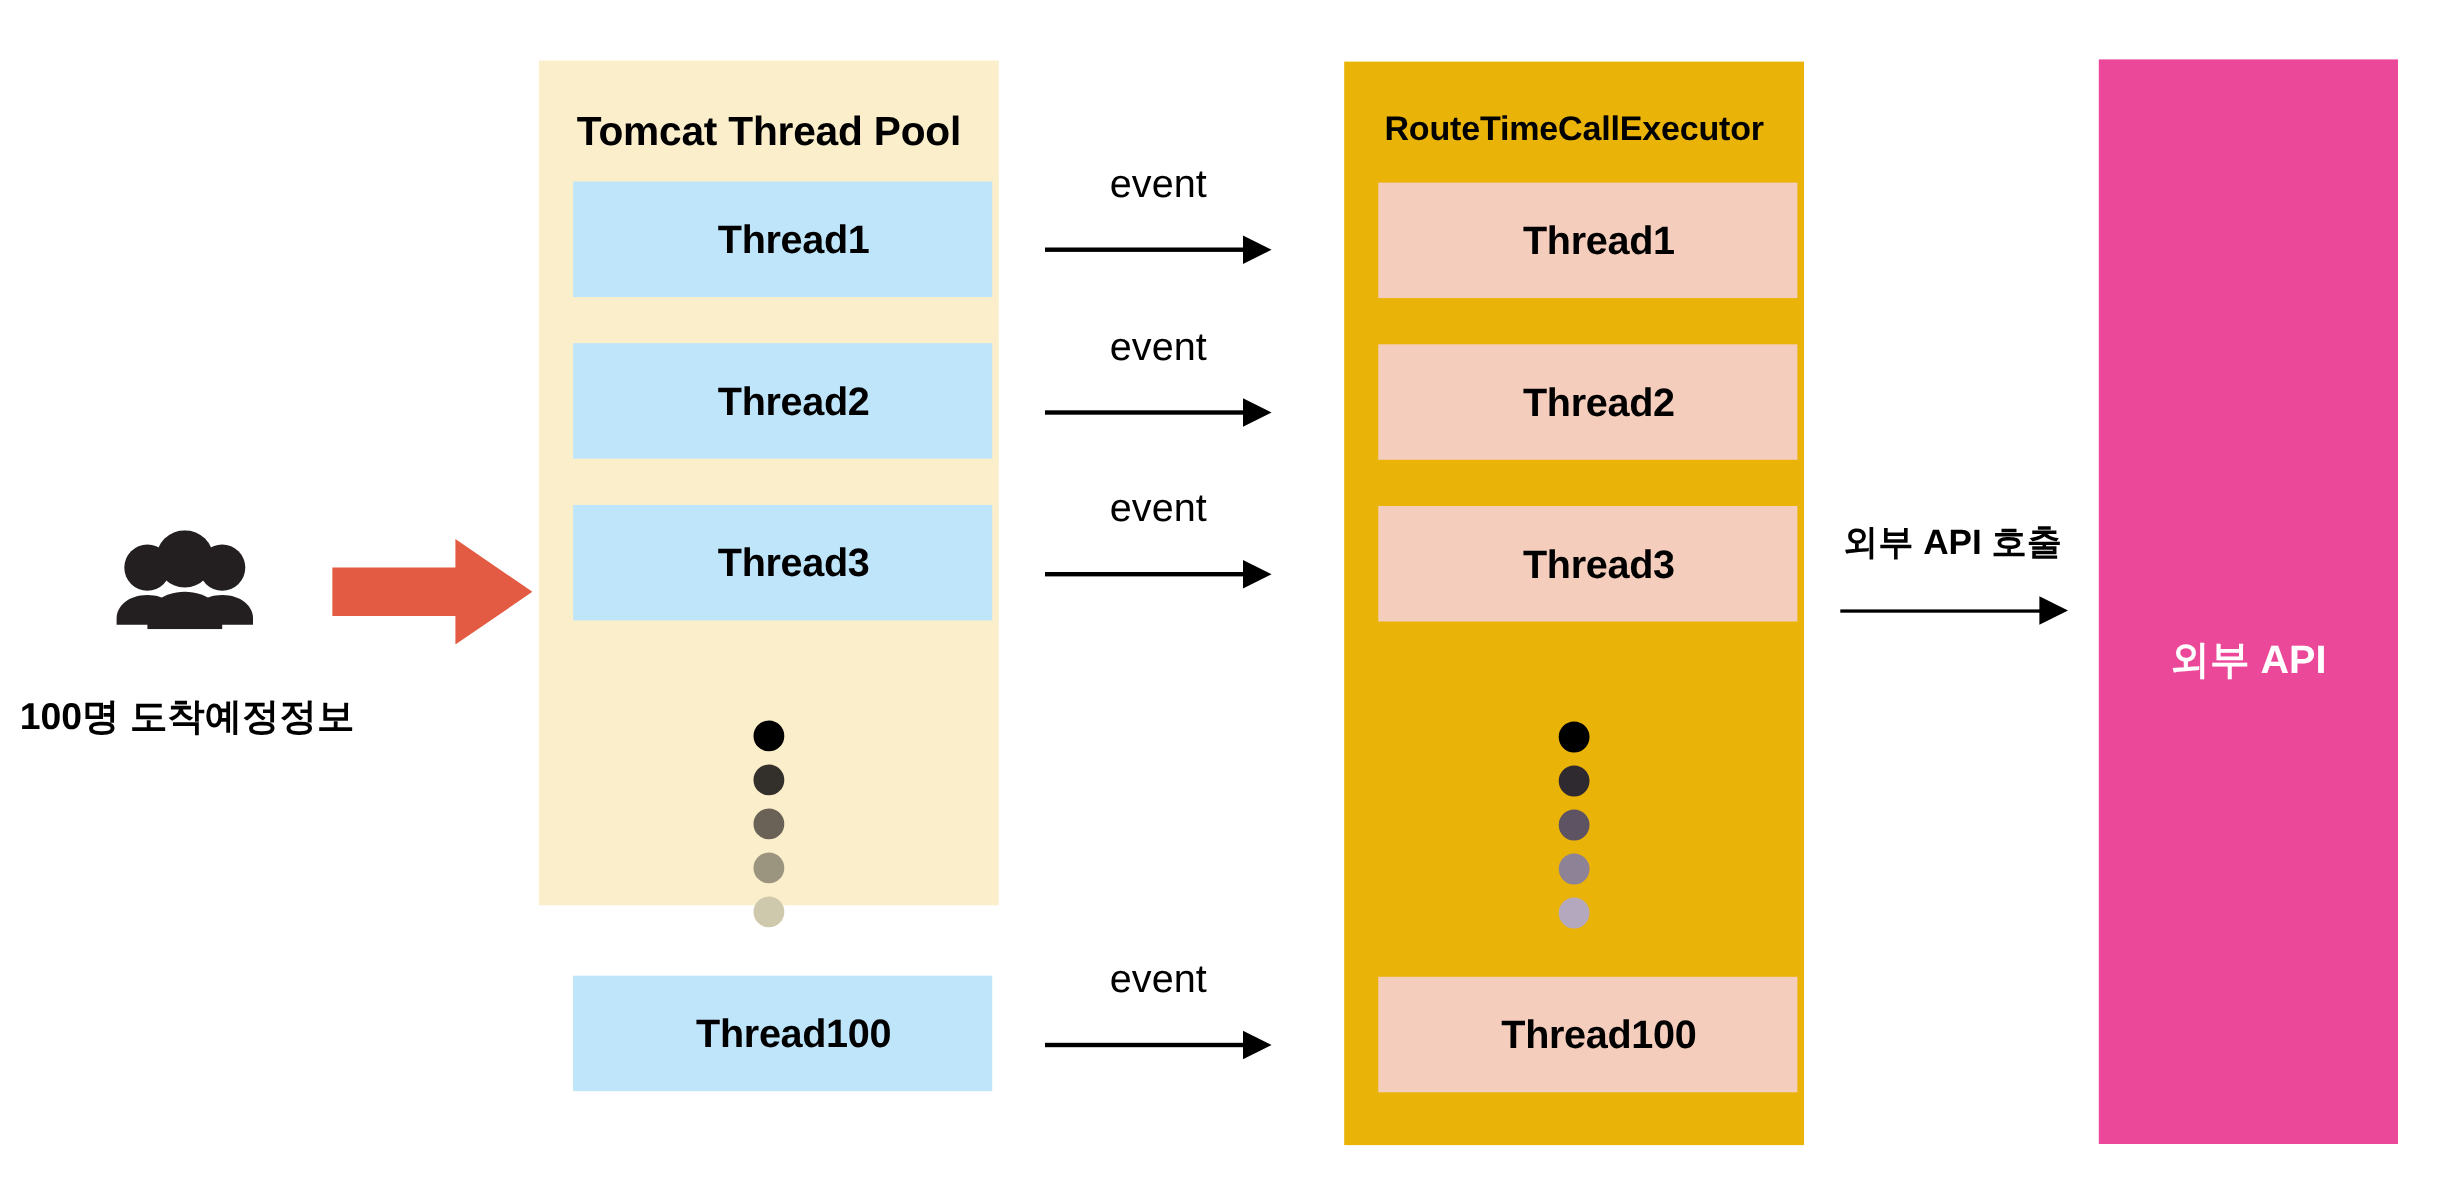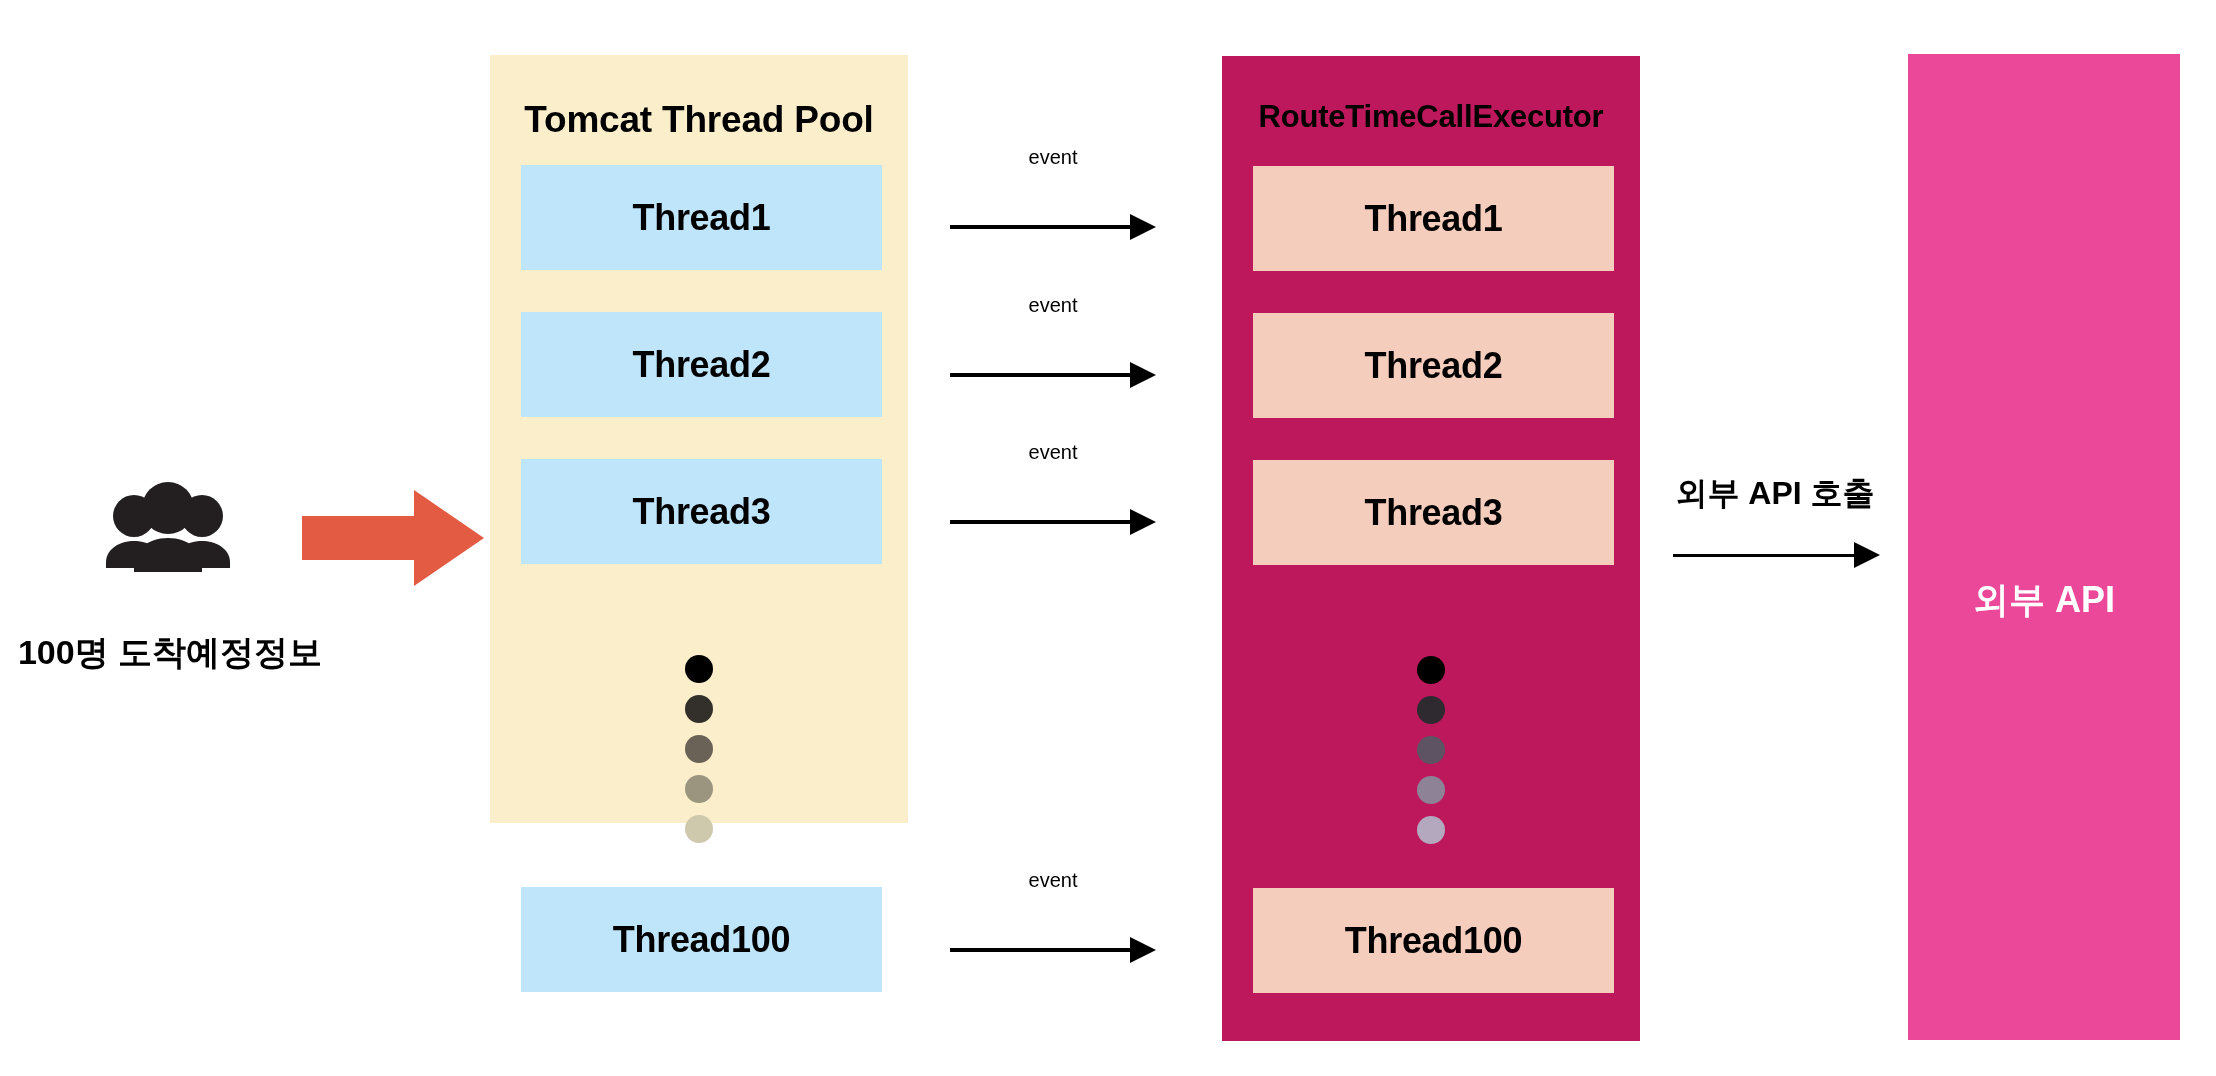--- a/index.html
+++ b/index.html
@@ -30,21 +30,21 @@
     top: 55px;
     width: 418px;
     height: 768px;
     background: #FBEECB;
   }
   #executor-panel {
     left: 1222px;
     top: 56px;
     width: 418px;
     height: 985px;
-    background: #be185d;
+    background: #eab308;
   }
   #external-api-box {
     left: 1908px;
     top: 54px;
     width: 272px;
     height: 986px;
     background: #ec4899;
   }
 
   .panel-title {
@@ -71,20 +71,21 @@
     left: 31px;
     width: 361px;
     height: 105px;
     display: flex;
     align-items: center;
     justify-content: center;
     color: #000000;
     font-size: 36px;
     font-weight: bold;
     letter-spacing: -0.3px;
+    padding-left: 20px;
   }
   #tomcat-panel .thread-box { background: #BEE5FA; }
   #executor-panel .thread-box { background: #F5CDBD; }
 
   .tb-0 { top: 110px; }
   .tb-1 { top: 257px; }
   .tb-2 { top: 404px; }
   .tb-3 { top: 832px; }
 
   
@@ -122,21 +123,21 @@
     width: 0;
     height: 0;
     border-top: 13px solid transparent;
     border-bottom: 13px solid transparent;
     border-left: 26px solid #000000;
   }
   .arrow-label {
     position: absolute;
     text-align: center;
     color: #000000;
-    font-size: 20px;
+    font-size: 36px;
     font-weight: normal;
     white-space: nowrap;
   }
 
   .ev-arrow { left: 950px; width: 206px; }
   .ev-0 { top: 212px; }
   .ev-1 { top: 360px; }
   .ev-2 { top: 507px; }
   .ev-3 { top: 935px; }
 

